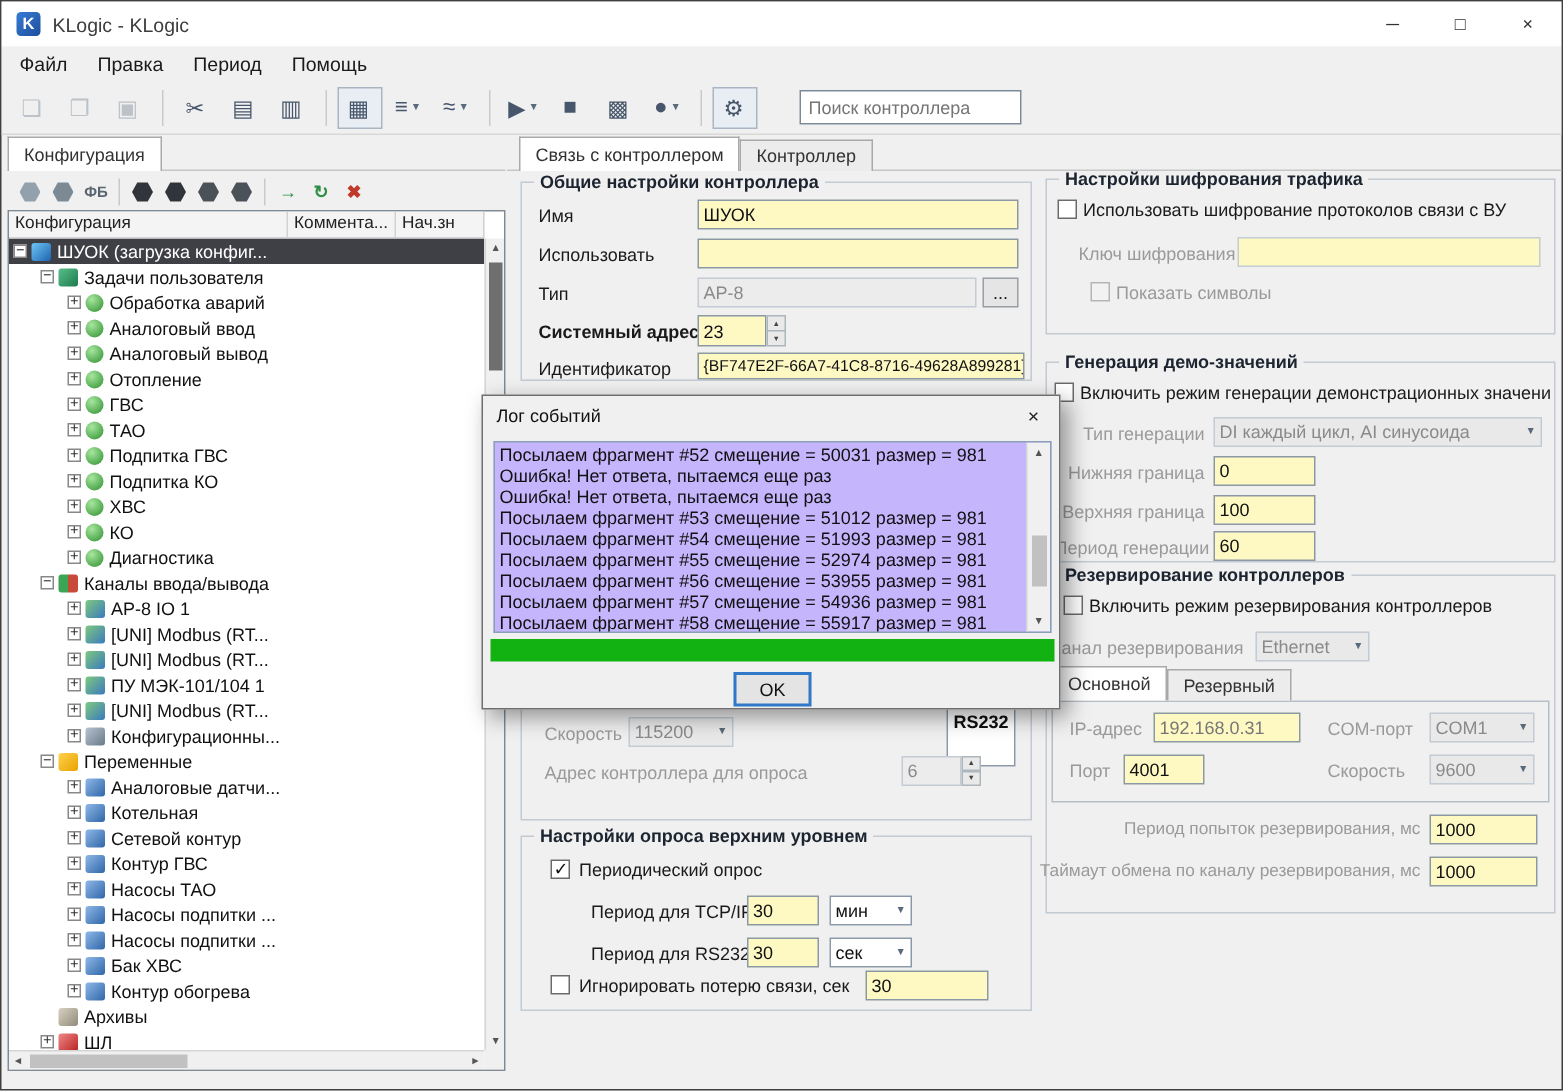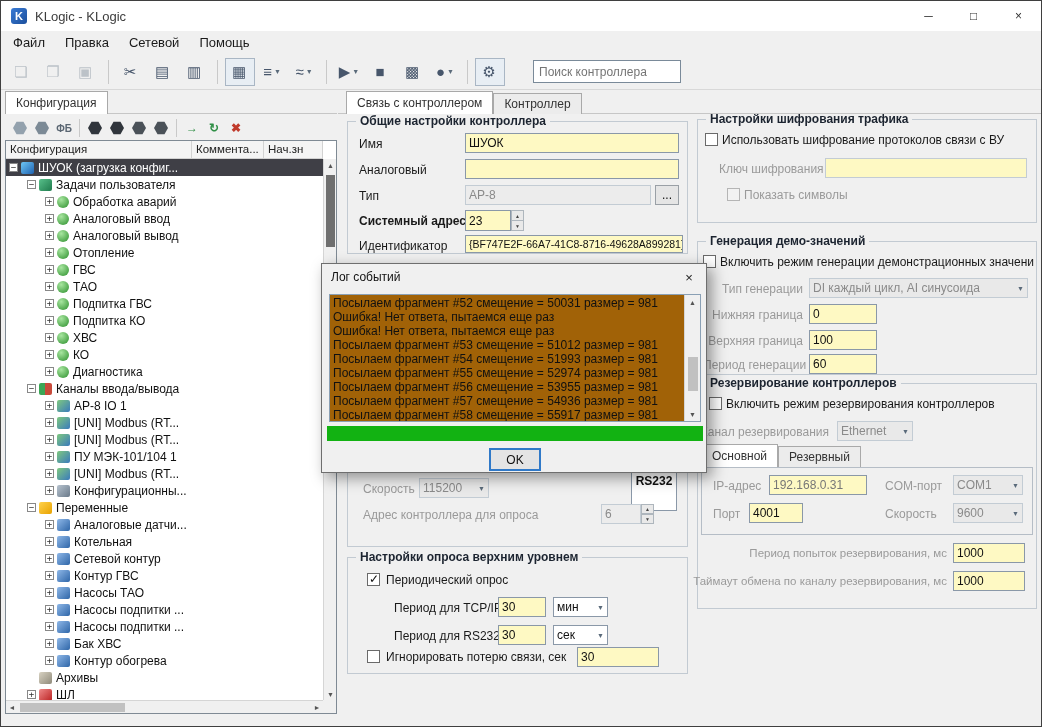--- a/index.html
+++ b/index.html
@@ -100,21 +100,21 @@
   .grp{position:absolute;border:1px solid #c2cad2}
   .grp .legend{position:absolute;top:-8px;left:8px;background:#f0f0f0;padding:0 4px;font-size:12px;font-weight:bold;color:#1c2430;white-space:nowrap}
   .rsbox{position:absolute;left:630px;top:452px;width:46px;height:58px;background:#fff;border:1px solid #8a98a8;
     display:flex;justify-content:center;padding-top:20px;font-weight:bold;font-size:12px;color:#111}
 
   
   .dialog{position:absolute;left:320px;top:262px;width:386px;height:210px;background:#f0f0f0;border:1px solid #6e6e6e;
     box-shadow:5px 5px 14px rgba(0,0,0,.4);z-index:60}
   .dtitle{position:absolute;left:0;top:0;right:0;height:26px;display:flex;align-items:center;padding-left:9px;font-size:12px;color:#111}
   .dclose{position:absolute;right:0;top:0;width:34px;height:26px;display:flex;align-items:center;justify-content:center;font-size:13px;color:#222}
-  .dlog{position:absolute;left:7px;top:30px;width:372px;height:128px;background:#a16207;border:1px solid #8aa0b5;overflow:hidden}
+  .dlog{position:absolute;left:7px;top:30px;width:372px;height:128px;background:#c4b5fd;border:1px solid #8aa0b5;overflow:hidden}
   .dlines{position:absolute;left:3px;top:1px;right:18px;font-size:12px;line-height:14px;white-space:nowrap;color:#111}
   .dsb{position:absolute;right:0;top:0;width:16px;height:100%;background:#f0f0f0;border-left:1px solid #d5d5d5}
   .dsb .ar{position:absolute;left:0;width:15px;height:14px;font-size:7px;color:#555;display:flex;align-items:center;justify-content:center}
   .dsb .thumb{position:absolute;left:3px;width:10px;top:62px;height:34px;background:#c1c1c1}
   .dprog{position:absolute;left:5px;top:162px;width:376px;height:15px;background:#12b212}
   .dok{position:absolute;left:167px;top:184px;width:52px;height:23px;background:#e4e4e4;border:2px solid #3079c8;
     font-size:12px;display:flex;align-items:center;justify-content:center;color:#111}
 </style>
 </head>
 <body>
@@ -130,21 +130,21 @@
       <div class="wbtn">×</div>
     </div>
   </div>
 
   <div class="menubar">
 
       <div class="mitem">Файл</div>
 
       <div class="mitem">Правка</div>
 
-      <div class="mitem">Сетевой</div>
+      <div class="mitem">Период</div>
 
       <div class="mitem">Помощь</div>
 
   </div>
 
   <div class="toolbar">
 
       <div class="tbtn dis">
         <span>❏</span>
         <span class="caret"></span>
@@ -534,21 +534,21 @@
       </div>
 
   </div>
   <div class="tabline" style="left:337px;top:112px;width:704px;height:1px"></div>
 
   <div class="grp" style="left:346px;top:120px;width:341px;height:133px">
     <span class="legend">Общие настройки контроллера</span>
   </div>
   <div class="lbl" style="left:358px;top:136px">Имя</div>
   <div class="in" style="left:464px;top:132px;width:214px">ШУОК</div>
-  <div class="lbl" style="left:358px;top:162px">Аналоговый</div>
+  <div class="lbl" style="left:358px;top:162px">Использовать</div>
   <div class="in" style="left:464px;top:158px;width:214px"></div>
   <div class="lbl" style="left:358px;top:188px">Тип</div>
   <div class="in dis" style="left:464px;top:184px;width:186px">АР-8</div>
   <div class="btn" style="left:654px;top:184px;width:24px;height:20px">...</div>
   <div class="lbl b" style="left:358px;top:213px">Системный адрес</div>
   <div class="in" style="left:464px;top:209px;width:46px;height:21px">23</div>
   <div class="spb" style="left:510px;top:209px">▲</div>
   <div class="spb" style="left:510px;top:219px">▼</div>
   <div class="lbl" style="left:358px;top:238px">Идентификатор</div>
   <div class="in" style="left:464px;top:234px;width:218px;height:18px;font-size:10.5px">{BF747E2F-66A7-41C8-8716-49628A899281}</div>

